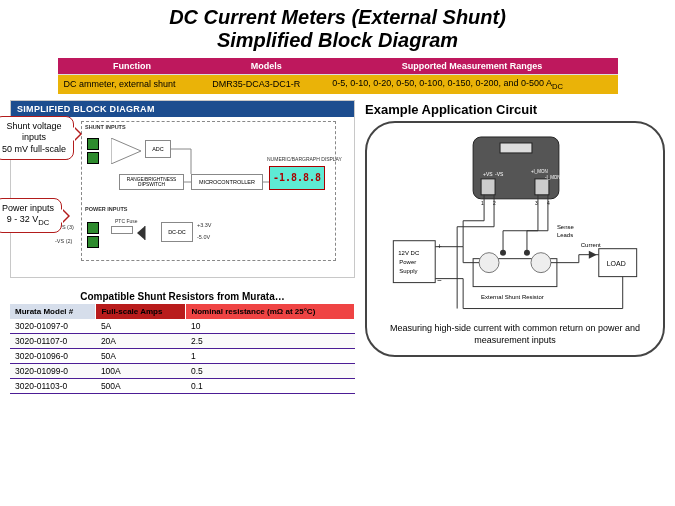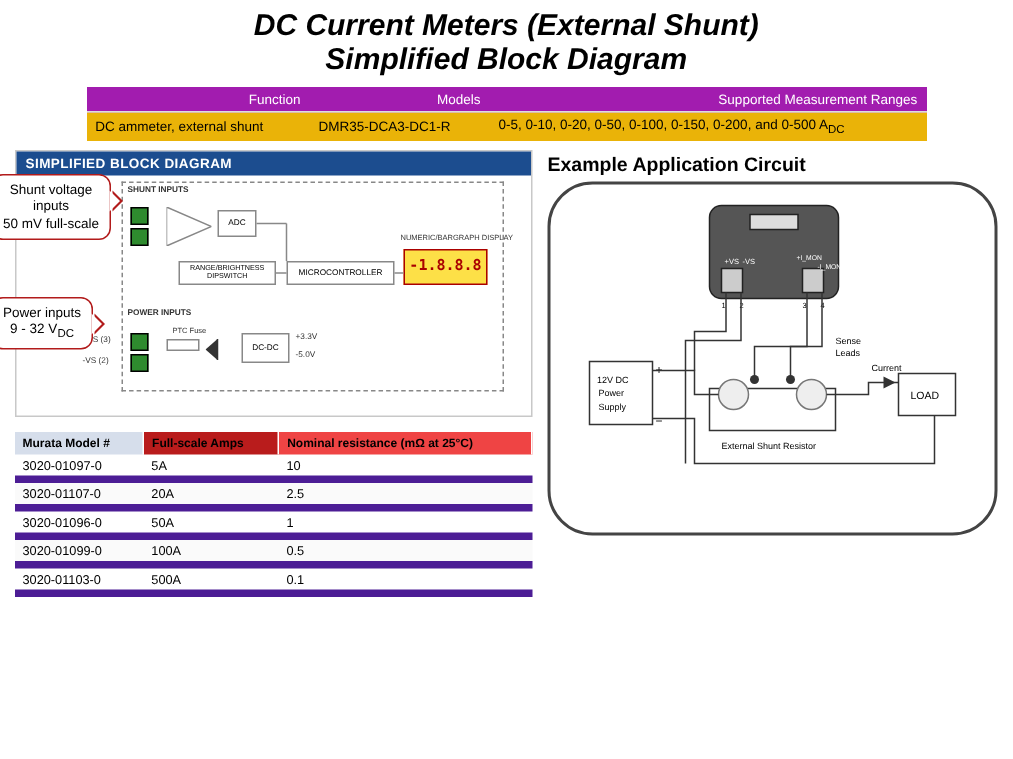--- a/index.html
+++ b/index.html
@@ -1,45 +1,45 @@
 <!DOCTYPE html>
 <html><head>
 <meta charset="utf-8">
 <style>
 *{box-sizing:border-box;margin:0;padding:0}
 body{width:675px;height:506px;font-family:Arial,Helvetica,sans-serif;background:#fff;color:#000;position:relative;overflow:hidden}
 .title{text-align:center;font-weight:800;font-size:20px;line-height:1.15;padding:6px 0 4px;font-style:italic}
 .spectable{width:560px;margin:2px auto 6px;border-collapse:collapse;font-size:9px}
-.spectable th{background:#a21caf;color:#fff;text-align:right;padding:3px 6px;font-weight:400}
+.spectable th{background:#be185d;color:#fff;text-align:center;padding:3px 6px;font-weight:700}
 .spectable td{background:#eab308;padding:3px 6px;border-top:1px solid #ddd}
 .main{display:flex;gap:10px;padding:0 10px}
 .left{flex:0 0 345px}
 .right{flex:1}
 .block-wrap{position:relative;border:1px solid #c8c8c8;height:178px;background:#fff}
 .block-head{background:#1c4d8f;color:#fff;font-size:9px;font-weight:700;padding:3px 6px;letter-spacing:.3px}
 .callout{position:absolute;background:#fff;border:1px solid #b21b1b;border-radius:8px;padding:4px 7px;font-size:9px;text-align:center;line-height:1.25;box-shadow:0 0 0 0 #fff}
 .callout:after{content:"";position:absolute;right:-16px;top:10px;border:7px solid transparent;border-left-color:#b21b1b}
 .callout:before{content:"";position:absolute;right:-14px;top:10px;border:7px solid transparent;border-left-color:#fff;z-index:1}
 .svgbox{position:absolute;top:17px;left:30px;right:4px;bottom:4px}
 .shunt-wrap{margin-top:10px}
 .shunt-cap{font-size:10px;font-weight:700;text-align:center;padding:3px 0 2px}
 .shunt-table{width:100%;border-collapse:collapse;font-size:8.5px}
 .shunt-table thead th{background:#1c4d8f;color:#fff;text-align:left;padding:3px 5px;font-weight:700;font-size:8px;border-right:1px solid #fff}
-.shunt-table td{padding:2px 5px;border-bottom:5px solid #4c1d95}
+.shunt-table td{padding:2px 5px;border-bottom:1px solid #4c1d95}
 .shunt-table tr:nth-child(even) td{background:#fafafa}
 .app-title{font-weight:700;font-size:13px;padding:2px 0 4px}
 .app-frame{border:2px solid #444;border-radius:30px;height:236px;background:#fff;display:flex;flex-direction:column;align-items:center;justify-content:flex-start;padding:8px 10px 6px;position:relative}
 .app-cap{font-size:9px;text-align:center;padding:3px 8px;line-height:1.25}
 .sub{font-size:.85em;vertical-align:sub}
 
 .db{position:absolute;border:1px solid #888;font-size:5.5px;display:flex;align-items:center;justify-content:center;text-align:center;background:#fff;padding:1px}
 .port{position:absolute;width:12px;height:12px;background:#2e8b2e;border:1px solid #000}
 .porttxt{position:absolute;font-size:5.5px;color:#333}
 .dash{position:absolute;border:1px dashed #888}
-.disp{position:absolute;border:1px solid #a00;background:#fde047;color:#a00;font-family:monospace;font-size:10px;display:flex;align-items:center;justify-content:center;font-weight:700}
+.disp{position:absolute;border:1px solid #a00;background:#5eead4;color:#a00;font-family:monospace;font-size:10px;display:flex;align-items:center;justify-content:center;font-weight:700}
 </style>
 </head>
 <body>
 
 <div class="title">
   <span>DC Current Meters (External Shunt)</span><br>
   <span>Simplified Block Diagram</span>
 </div>
 
 <table class="spectable">
@@ -111,20 +111,21 @@
     </div>
 
     <div class="callout" style="left:-6px;top:116px">
       <span>Shunt voltage</span><br><span>inputs</span><br><span>50 mV full-scale</span>
     </div>
     <div class="callout" style="left:-6px;top:198px">
       <span>Power inputs</span><br><span>9 - 32 V</span><span class="sub">DC</span>
     </div>
 
     <div class="shunt-wrap">
+      <div class="shunt-cap">Compatible Shunt Resistors from Murata…</div>
       <table class="shunt-table">
         <thead>
           <tr>
             <th style="background:#d6deeb;color:#000">Murata Model #</th>
             <th style="background:#b91c1c;color:#000">Full-scale Amps</th>
             <th style="background:#ef4444;color:#000">Nominal resistance (mΩ at 25°C)</th>
           </tr>
         </thead>
         <tbody id="shunt-body">
             <tr>
@@ -197,15 +198,16 @@
         <polygon points="204,120 212,124 204,128" fill="#333"></polygon>
 
         <path d="M50 116 H78 V132 H94" fill="none" stroke="#333"></path>
         <path d="M50 148 H78 V178 H238 V146" fill="none" stroke="#333"></path>
         <path d="M166 132 H194 V124 H214" fill="none" stroke="#333"></path>
         <path d="M99 64 V90 H78 V116" fill="none" stroke="#333"></path>
         <path d="M109 64 V96 H72 V178" fill="none" stroke="#333"></path>
         <path d="M153 64 V100 H118 V122" fill="none" stroke="#333"></path>
         <path d="M163 64 V100 H142 V122" fill="none" stroke="#333"></path>
       </svg>
+      <div class="app-cap">Measuring high-side current with common return on power and measurement inputs</div>
     </div>
   </div>
 </div>
 
 </body></html>

